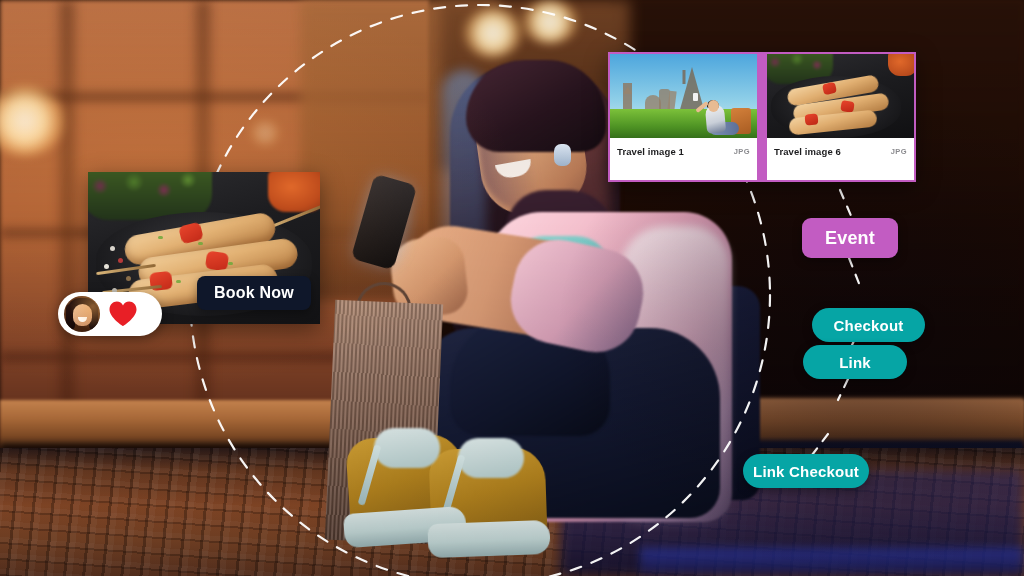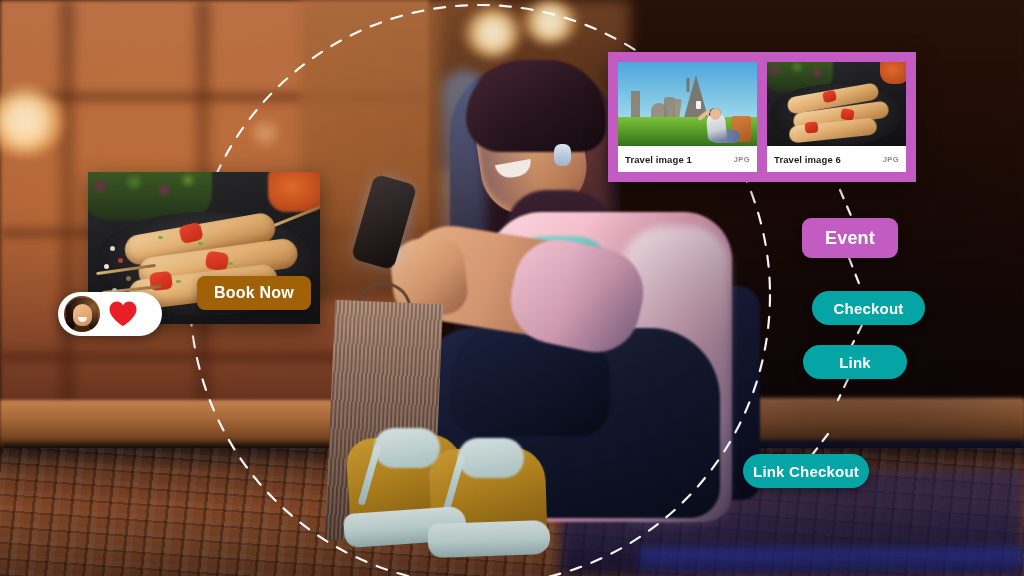--- a/index.html
+++ b/index.html
@@ -426,21 +426,21 @@
   }
   .heart-icon {
     width: 30px; height: 28px; position: relative; flex: 0 0 auto;
   }
 
   
   .media-panel {
     position: absolute; left: 608px; top: 52px;
     width: 308px; height: 130px;
     background: #c25cc2;
-    padding: 10px;
+    padding: 2px;
     display: flex; gap: 10px;
     box-shadow: 0 6px 22px rgba(0,0,0,.40);
   }
   .media-card {
     flex: 1 1 0; background: #ffffff;
     display: flex; flex-direction: column;
     overflow: hidden;
   }
   .media-thumb { height: 84px; position: relative; overflow: hidden; }
   .media-meta {
@@ -561,21 +561,21 @@
     color: #ffffff; font-weight: 700; letter-spacing: .2px;
     box-shadow: 0 3px 10px rgba(0,0,0,.35);
     cursor: pointer; white-space: nowrap;
     font-family: "Liberation Sans", sans-serif;
   }
   .chip-event {
     left: 802px; top: 218px; width: 96px; height: 40px;
     background: #c25cc2; border-radius: 9px; font-size: 18px;
   }
   .chip-teal { background: #06a5a5; border-radius: 20px; font-size: 15px; height: 34px; }
-  .chip-checkout     { left: 812px; top: 291px; width: 113px; }
+  .chip-checkout     { left: 812px; top: 308px; width: 113px; }
   .chip-home         { left: 803px; top: 345px; width: 104px; }
   .chip-adclicked    { left: 787px; top: 400px; width: 107px; }
   .chip-linkfollowed { left: 743px; top: 454px; width: 126px; }
 </style>
 </head>
 <body>
 
 <div class="stage">
 
   <div class="photo">
@@ -683,21 +683,21 @@
       <div class="sprinkle" style="left:16px;top:92px;background:#e6e2d8"></div>
       <div class="sprinkle" style="left:38px;top:104px;background:#8a6e4a"></div>
       <div class="sprinkle" style="left:24px;top:116px;background:#c4c0b6"></div>
       <div class="herb" style="left:70px;top:64px"></div>
       <div class="herb" style="left:110px;top:70px"></div>
       <div class="herb" style="left:140px;top:90px"></div>
       <div class="herb" style="left:88px;top:108px"></div>
     </div>
   </div>
 
-  <button class="book-now-btn" style="background:#a16207;">Book Now</button>
+  <button class="book-now-btn" style="background:#0f172a;">Book Now</button>
 
   <div class="like-pill">
     <div class="avatar">
       <div class="av-hair"></div>
       <div class="av-hair-side"></div>
       <div class="av-hair-side2"></div>
       <div class="av-face"></div>
       <div class="av-smile"></div>
       <div class="av-glow"></div>
     </div>

